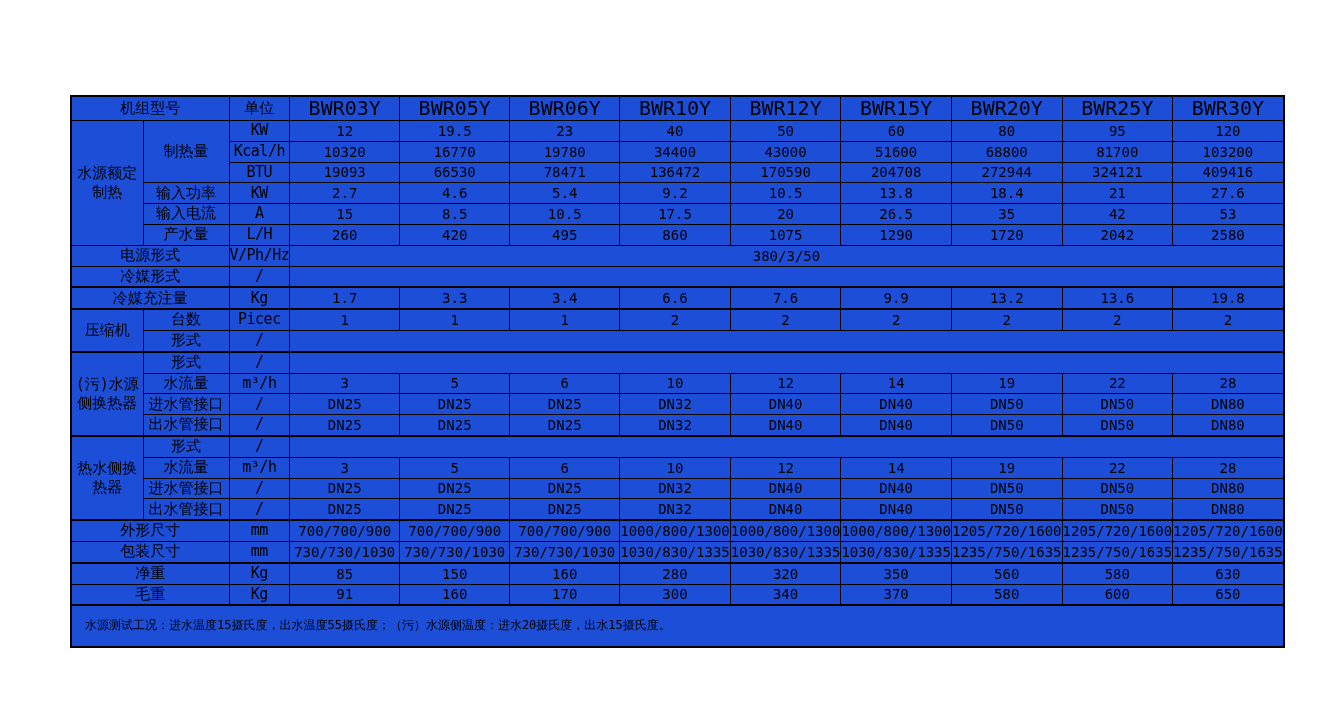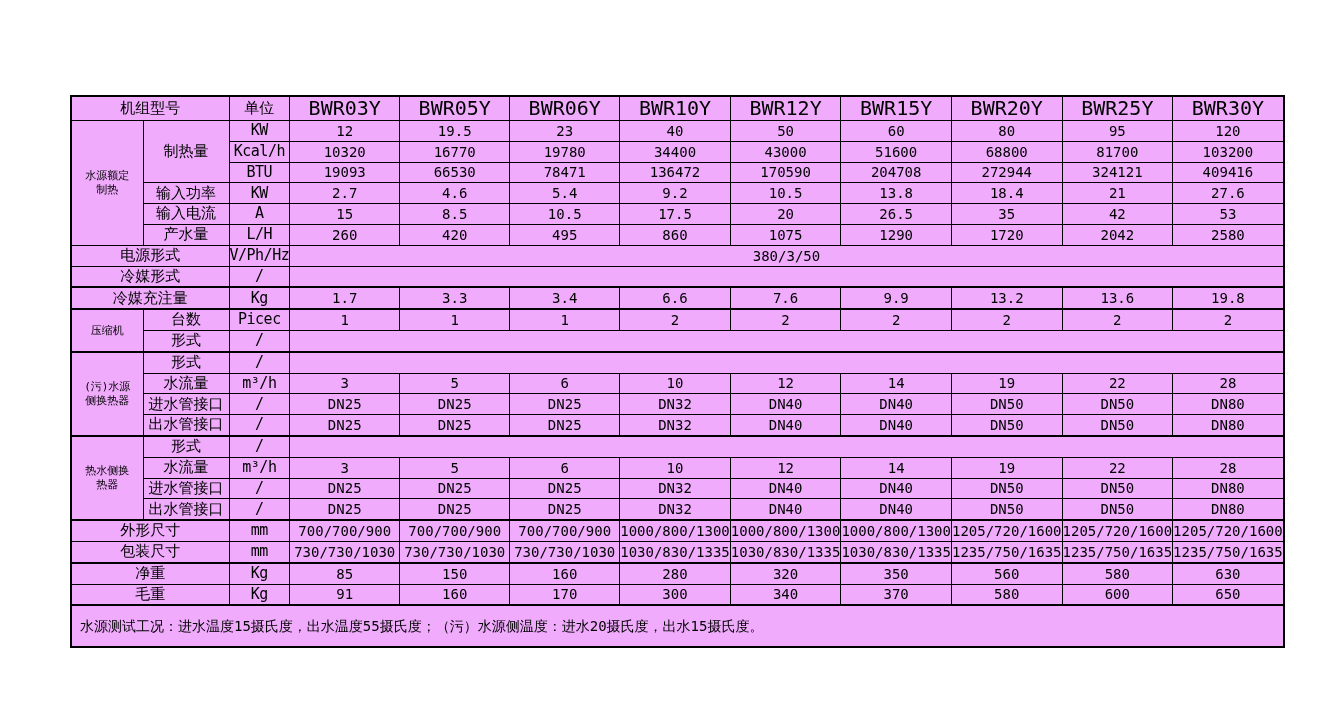--- a/index.html
+++ b/index.html
@@ -4,40 +4,40 @@
 <style>
   html,body{margin:0;padding:0;}
   body{
     width:1341px;height:706px;background:#ffffff;color:#000000;
     font-family:"DejaVu Sans Mono","Liberation Sans",sans-serif;
     position:relative;overflow:hidden;
   }
   table.spec{
     position:absolute;left:70px;top:95px;
     border-collapse:collapse;table-layout:fixed;
-    background:#f0abfc;border:2px solid #000000;
+    background:#1d4ed8;border:2px solid #000000;
   }
   td{
     border:1px solid #000000;
     text-align:center;vertical-align:middle;
     padding:0;height:19.8px;
     font-size:14px;line-height:1.15;
     white-space:nowrap;
   }
   thead tr{height:21px;}
   td.lbl{font-size:15px;}
-  td.grp{font-size:11px;white-space:pre-line;line-height:1.25;margin-top:8px;}
+  td.grp{font-size:15px;white-space:pre-line;line-height:1.25;margin-top:8px;}
   td.unit{font-size:15px;letter-spacing:-0.5px;}
   td.hdr{font-size:20px;}
   td.hdr.cn{font-size:15px;letter-spacing:0;}
   .underline{}
   tr.tt td{border-top-width:2px;}
   td.note{
-    text-align:left;padding:4px 8px;height:32px;
-    font-size:14px;white-space:normal;letter-spacing:0;
+    text-align:left;padding:4px 13px;height:32px;
+    font-size:12px;white-space:normal;letter-spacing:0;
   }
 </style>
 </head>
 <body>
 
 <table class="spec">
   <colgroup>
     <col style="width:72px">
       <col style="width:86px">
       <col style="width:55px">

